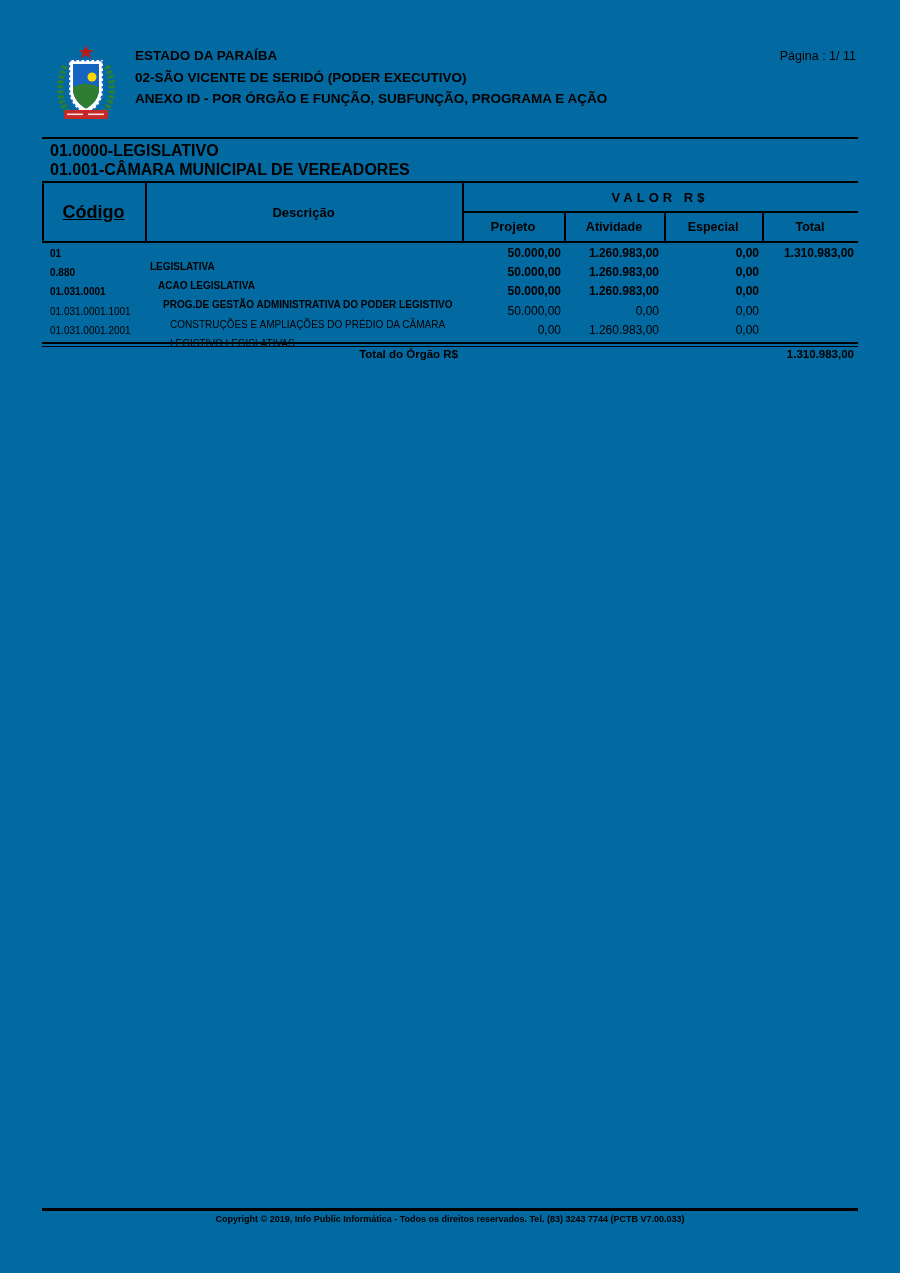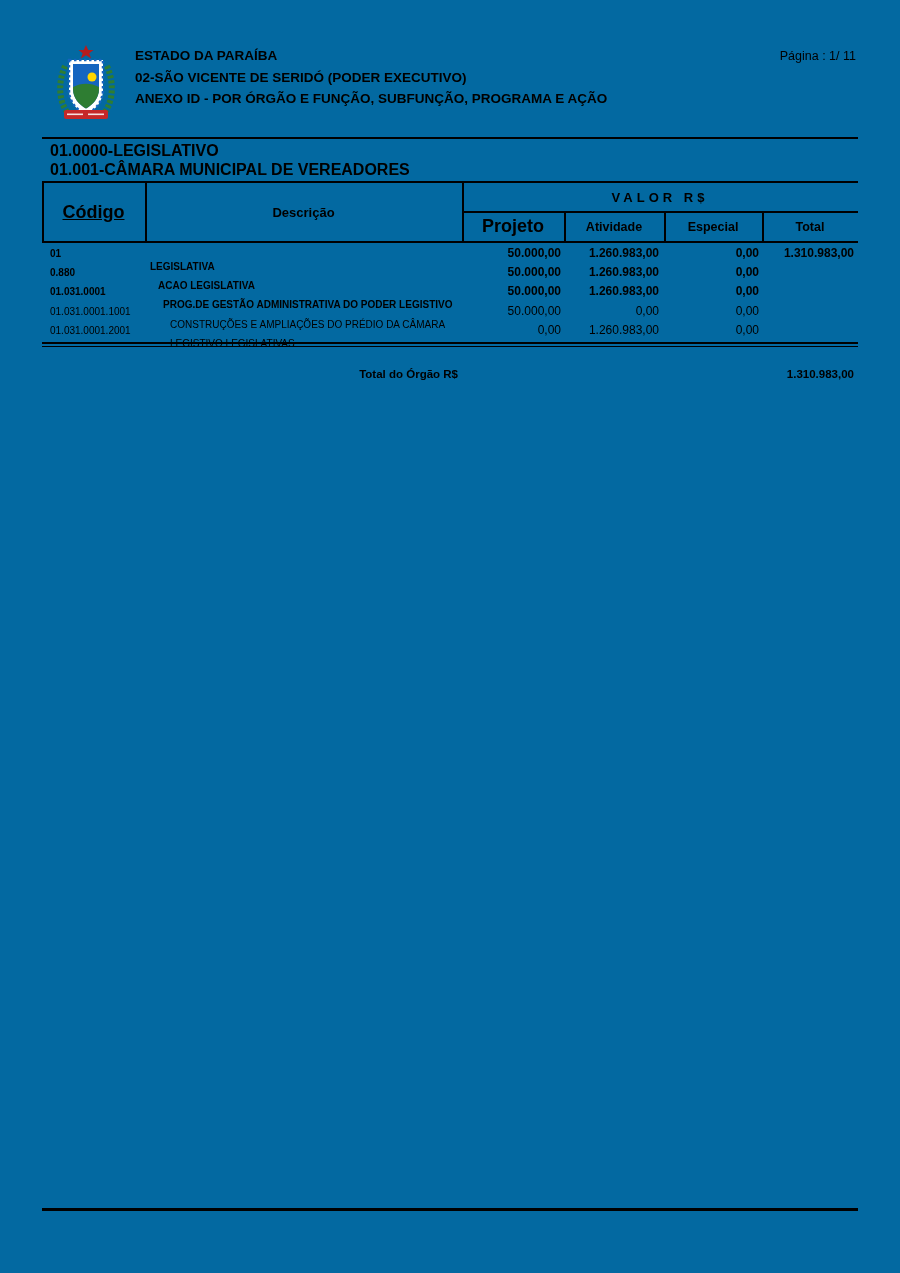--- a/index.html
+++ b/index.html
@@ -18,39 +18,39 @@
 
   
   .section { position:absolute; left:50px; top:141px; font-weight:bold; font-size:16px; line-height:19px; }
 
   
   .thead { position:absolute; left:42px; top:181px; width:816px; height:62px; }
   .thead .cell { position:absolute; display:flex; align-items:center; justify-content:center; font-weight:bold; }
   .th-codigo   { left:0;   top:0;  width:103px; height:62px; font-size:18px;text-decoration:underline; }
   .th-desc     { left:103px; top:0; width:317px; height:62px; font-size:13px; }
   .th-valor    { left:420px; top:2px; width:396px; height:28px; font-size:13px; letter-spacing:4px; }
-  .th-projeto  { left:420px; top:31px; width:102px; height:29px; font-size:18px; }
+  .th-projeto  { left:420px; top:31px; width:102px; height:29px; font-size:13px; }
   .th-atividade{ left:522px; top:31px; width:100px; height:29px; font-size:12.5px; }
   .th-especial { left:622px; top:31px; width:98px;  height:29px; font-size:12.5px; }
   .th-total    { left:720px; top:31px; width:96px;  height:29px; font-size:12.5px; }
 
   
   .tbody { position:absolute; left:42px; top:245px; width:816px; }
   .trow { position:relative; height:19.2px; }
   .trow .code { position:absolute; left:8px; top:3px; font-size:10px; white-space:nowrap; }
   .trow .desc { position:absolute; top:16px; font-size:10px; white-space:nowrap; }
   .trow .val  { position:absolute; top:1px; font-size:12px; white-space:nowrap; }
   .trow.bold .code, .trow.bold .desc, .trow.bold .val { font-weight:bold; }
   .val-projeto   { right:297px; }
   .val-atividade { right:199px; }
   .val-especial  { right:99px; }
   .val-total     { right:4px; }
 
   
-  .total-row { position:absolute; left:42px; top:368px; width:816px; height:15px; }
+  .total-row { position:absolute; left:42px; top:348px; width:816px; height:15px; }
   .total-row .label { position:absolute; right:400px; top:0; font-weight:bold; font-size:11.5px; white-space:nowrap; }
   .total-row .value { position:absolute; right:4px;  top:0; font-weight:bold; font-size:11.5px; white-space:nowrap; }
 
   
   .footer-text { position:absolute; left:42px; top:1214px; width:816px; text-align:center; font-weight:bold; font-size:9px; }
 </style>
 </head>
 <body>
 
 <div class="page">
@@ -150,14 +150,15 @@
 
   <div class="hline" style="left:42px; top:342px; width:816px; height:1.5px;"></div>
   <div class="hline" style="left:42px; top:345.5px; width:816px; height:1.5px;"></div>
 
   <div class="total-row">
     <span class="label">Total do Órgão R$</span>
     <span class="value">1.310.983,00</span>
   </div>
 
   <div class="hline" style="left:42px; top:1208px; width:816px; height:2.5px;"></div>
+  <div class="footer-text">Copyright © 2019, Info Public Informática - Todos os direitos reservados. Tel. (83) 3243 7744 (PCTB V7.00.033)</div>
 
 </div>
 
 </body></html>

